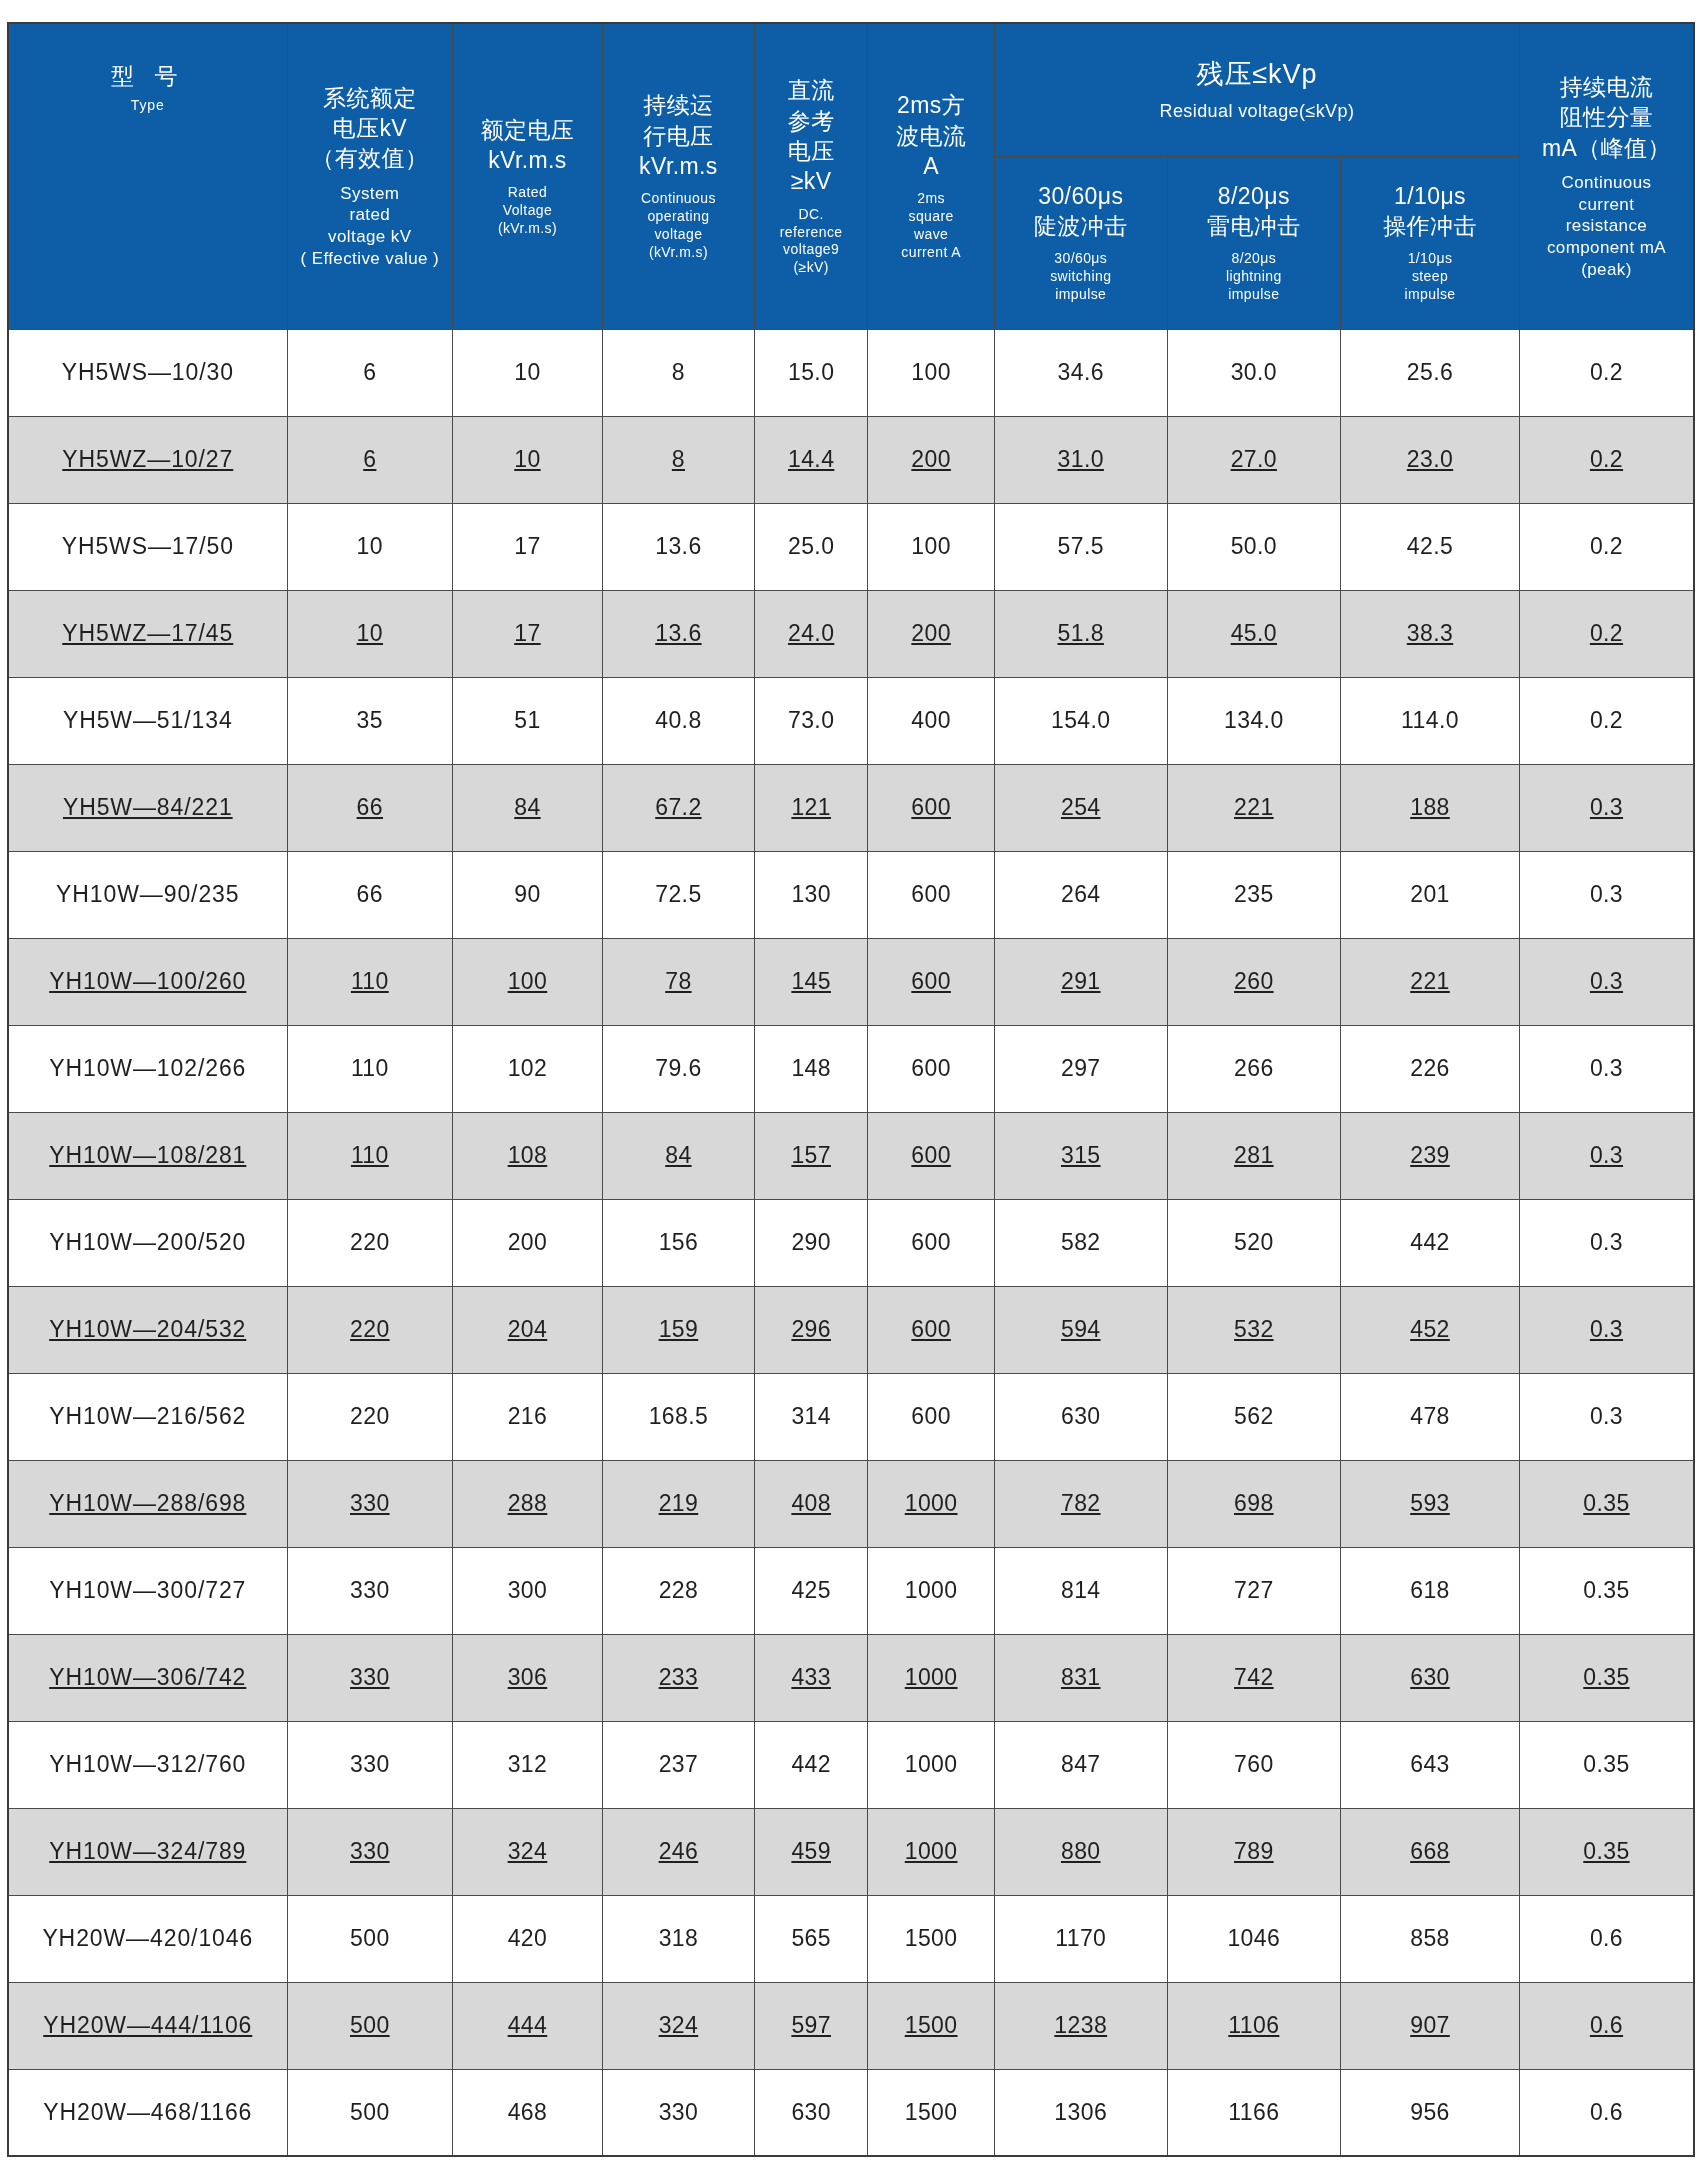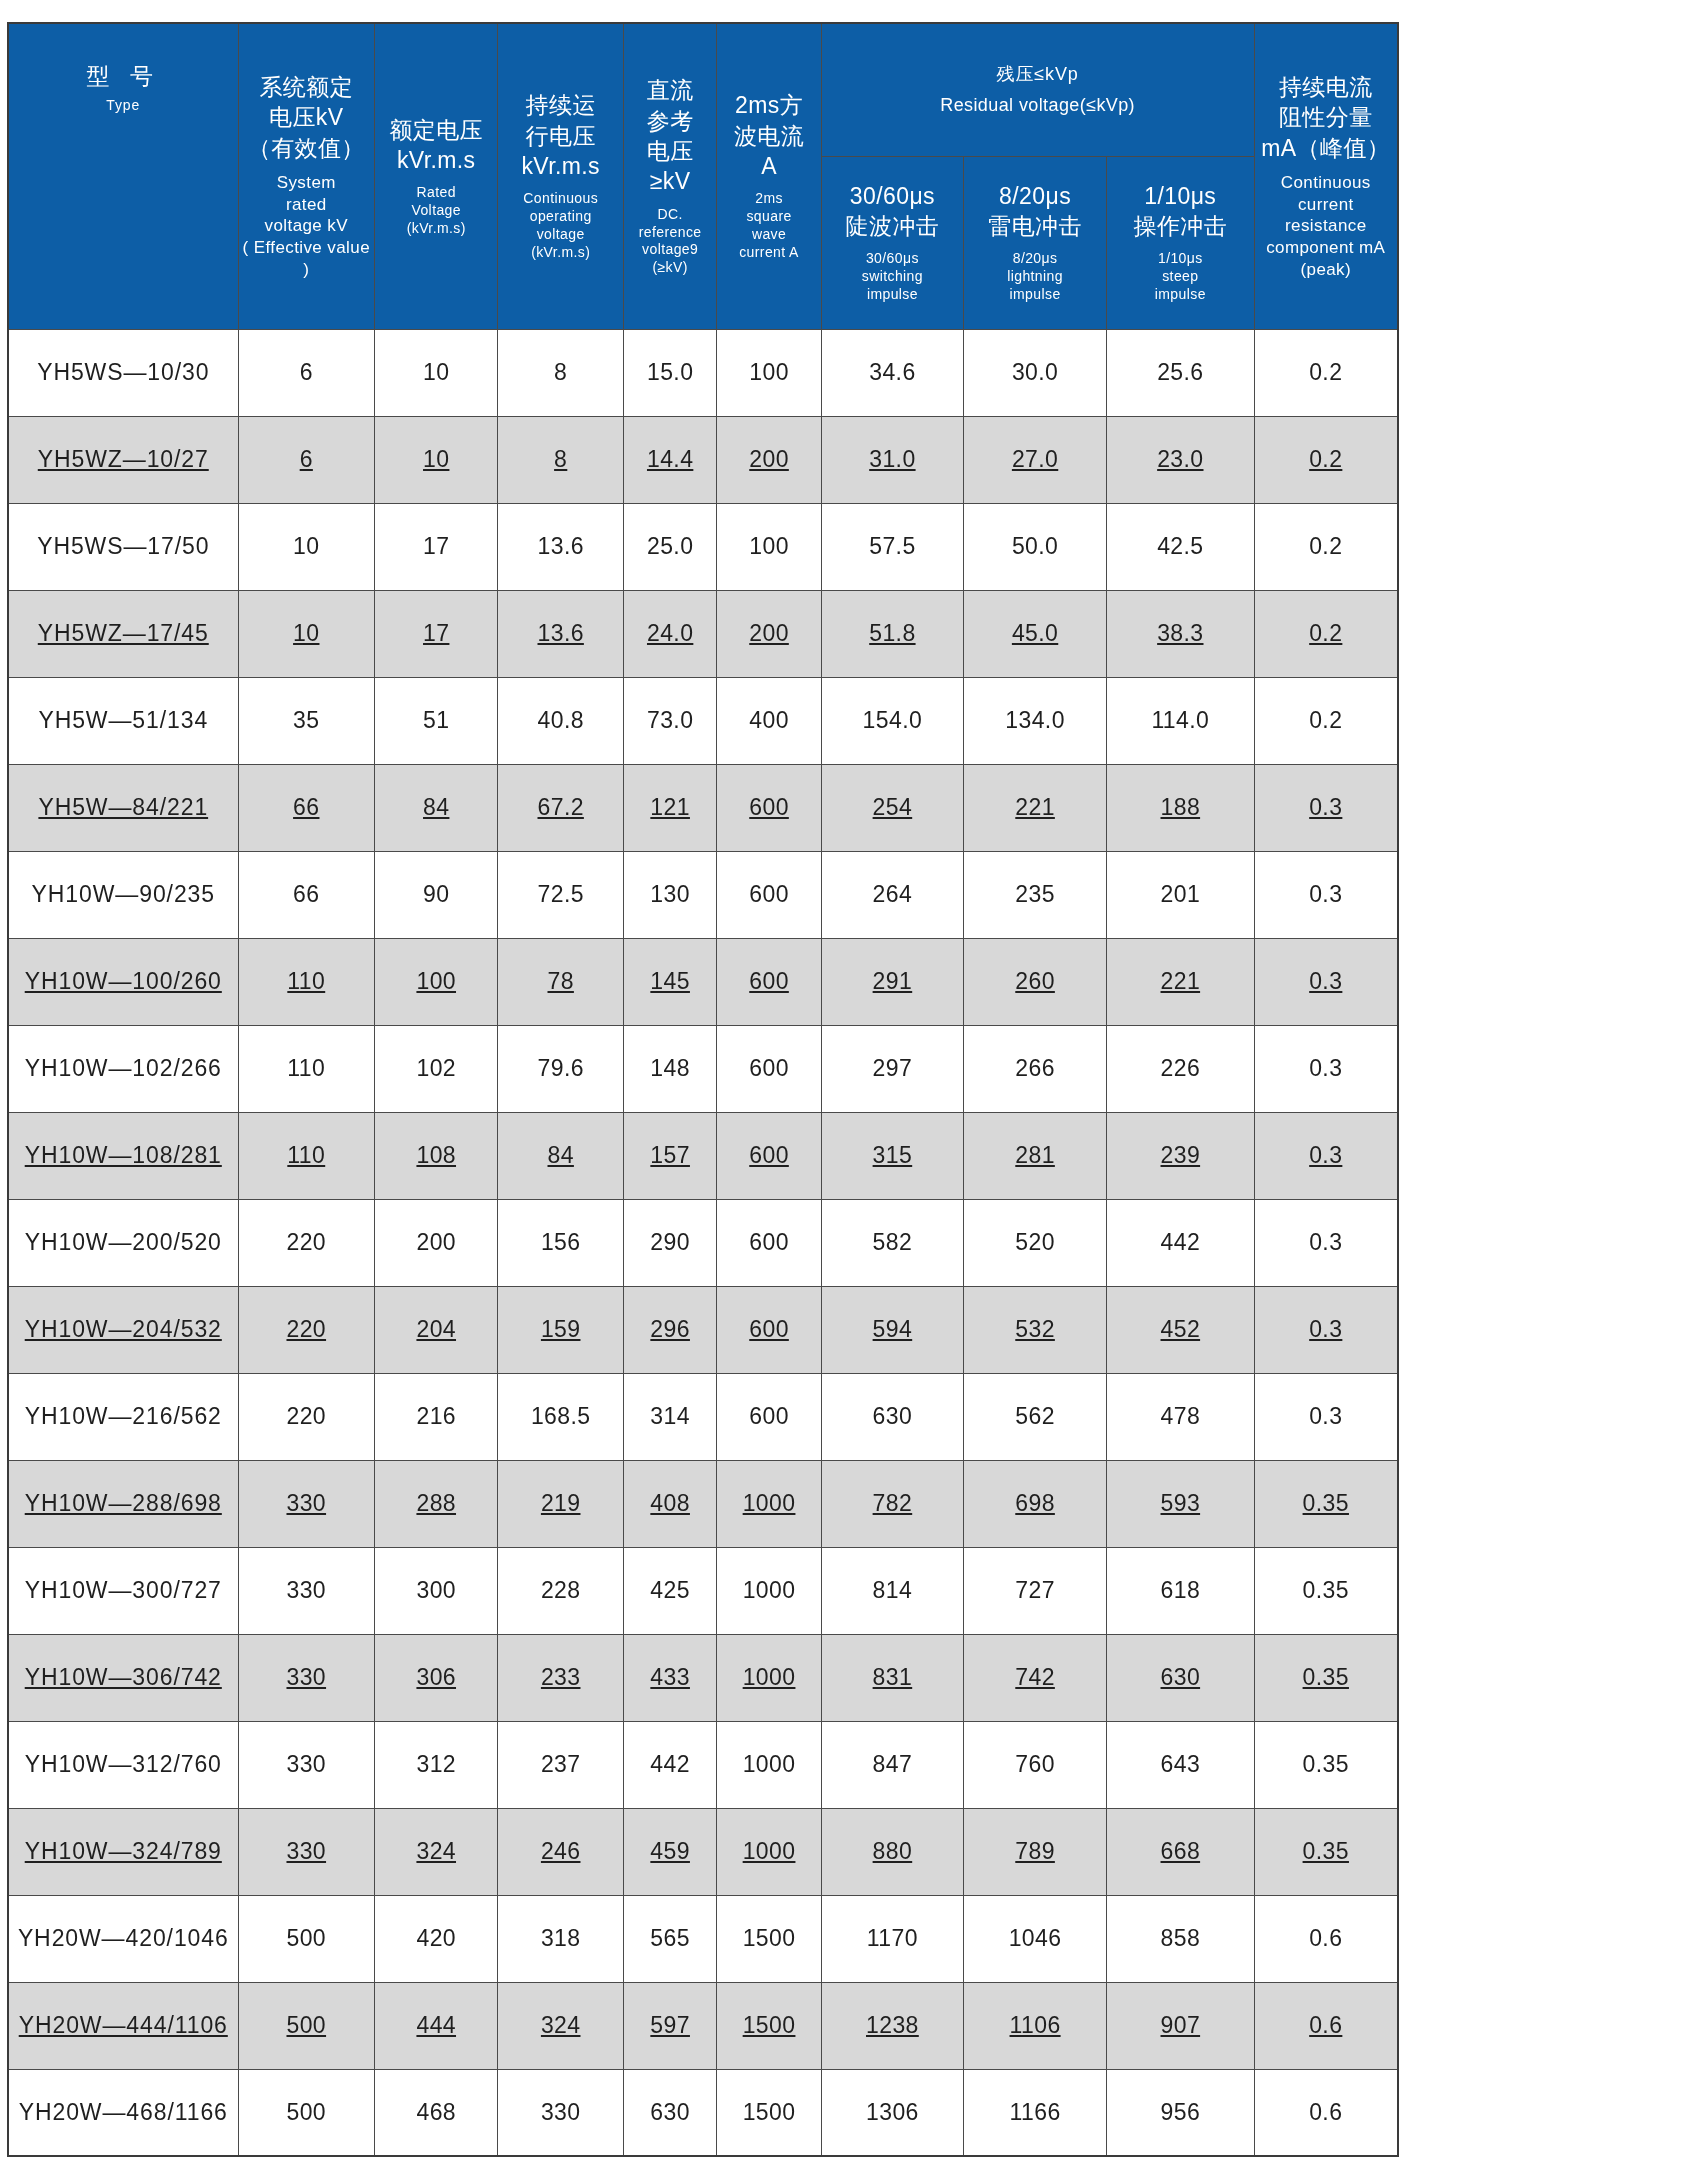--- a/index.html
+++ b/index.html
@@ -12,21 +12,21 @@
   }
   *{box-sizing:border-box;}
   html,body{margin:0;padding:0;}
   body{
     width:1702px;height:2172px;
     background:#ffffff;
     font-family:"Liberation Sans","DejaVu Sans",sans-serif;
     color:var(--text);
   }
   .table-wrap{
-    position:absolute;left:7px;top:22px;width:1392px;
+    position:absolute;left:7px;top:22px;width:1688px;
   }
   table{
     width:100%;
     border-collapse:collapse;
     table-layout:fixed;
     border:2.7px solid #3a3a3a;
   }
   th,td{
     border:1.8px solid var(--border);
     text-align:center;
@@ -38,21 +38,21 @@
     background:var(--header-bg);
     color:var(--header-text);
     font-weight:normal;
     letter-spacing:0.4px;
   }
   .hrow-top{height:133px;}
   .hrow-sub{height:173px;}
   .zh{white-space:pre-line;font-size:23px;line-height:1.32;}
   .en{white-space:pre-line;font-size:14px;line-height:1.28;margin-top:8.9px;}
   .en-small{font-size:17px;}
-  .group-zh{font-size:18px;letter-spacing:0.9px;}
+  .group-zh{font-size:27px;letter-spacing:0.9px;}
   .group-en{font-size:18px;margin-top:7px;}
   th.type-head{vertical-align:top;padding-top:37px;}
   th.type-head .zh{letter-spacing:7px;}
   th.type-head .en{margin-top:5.3px;letter-spacing:0.9px;}
   tbody tr{height:87px;background:var(--row-bg);}
   tbody tr.alt{background:var(--row-alt-bg);text-decoration:underline;}
   tbody td{font-size:23px;letter-spacing:0.4px;}
   tbody td.type-cell{letter-spacing:0.9px;}
 </style>
 </head>

